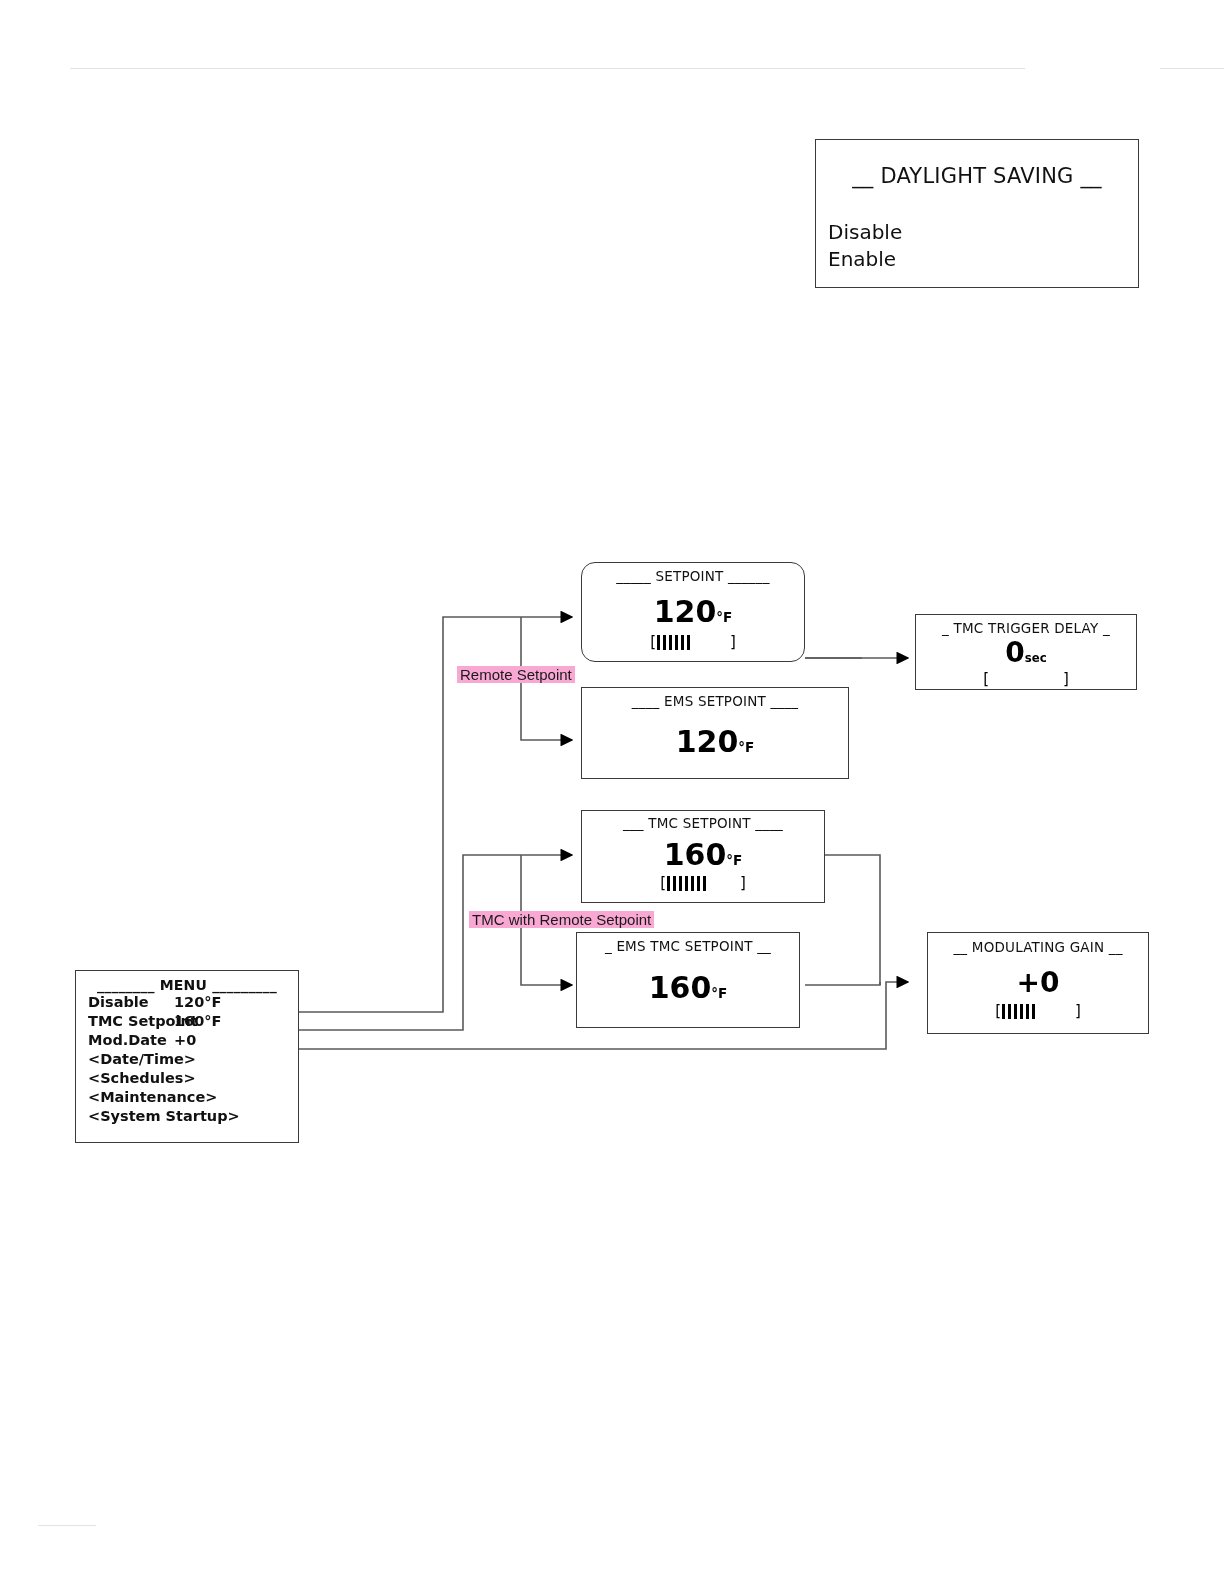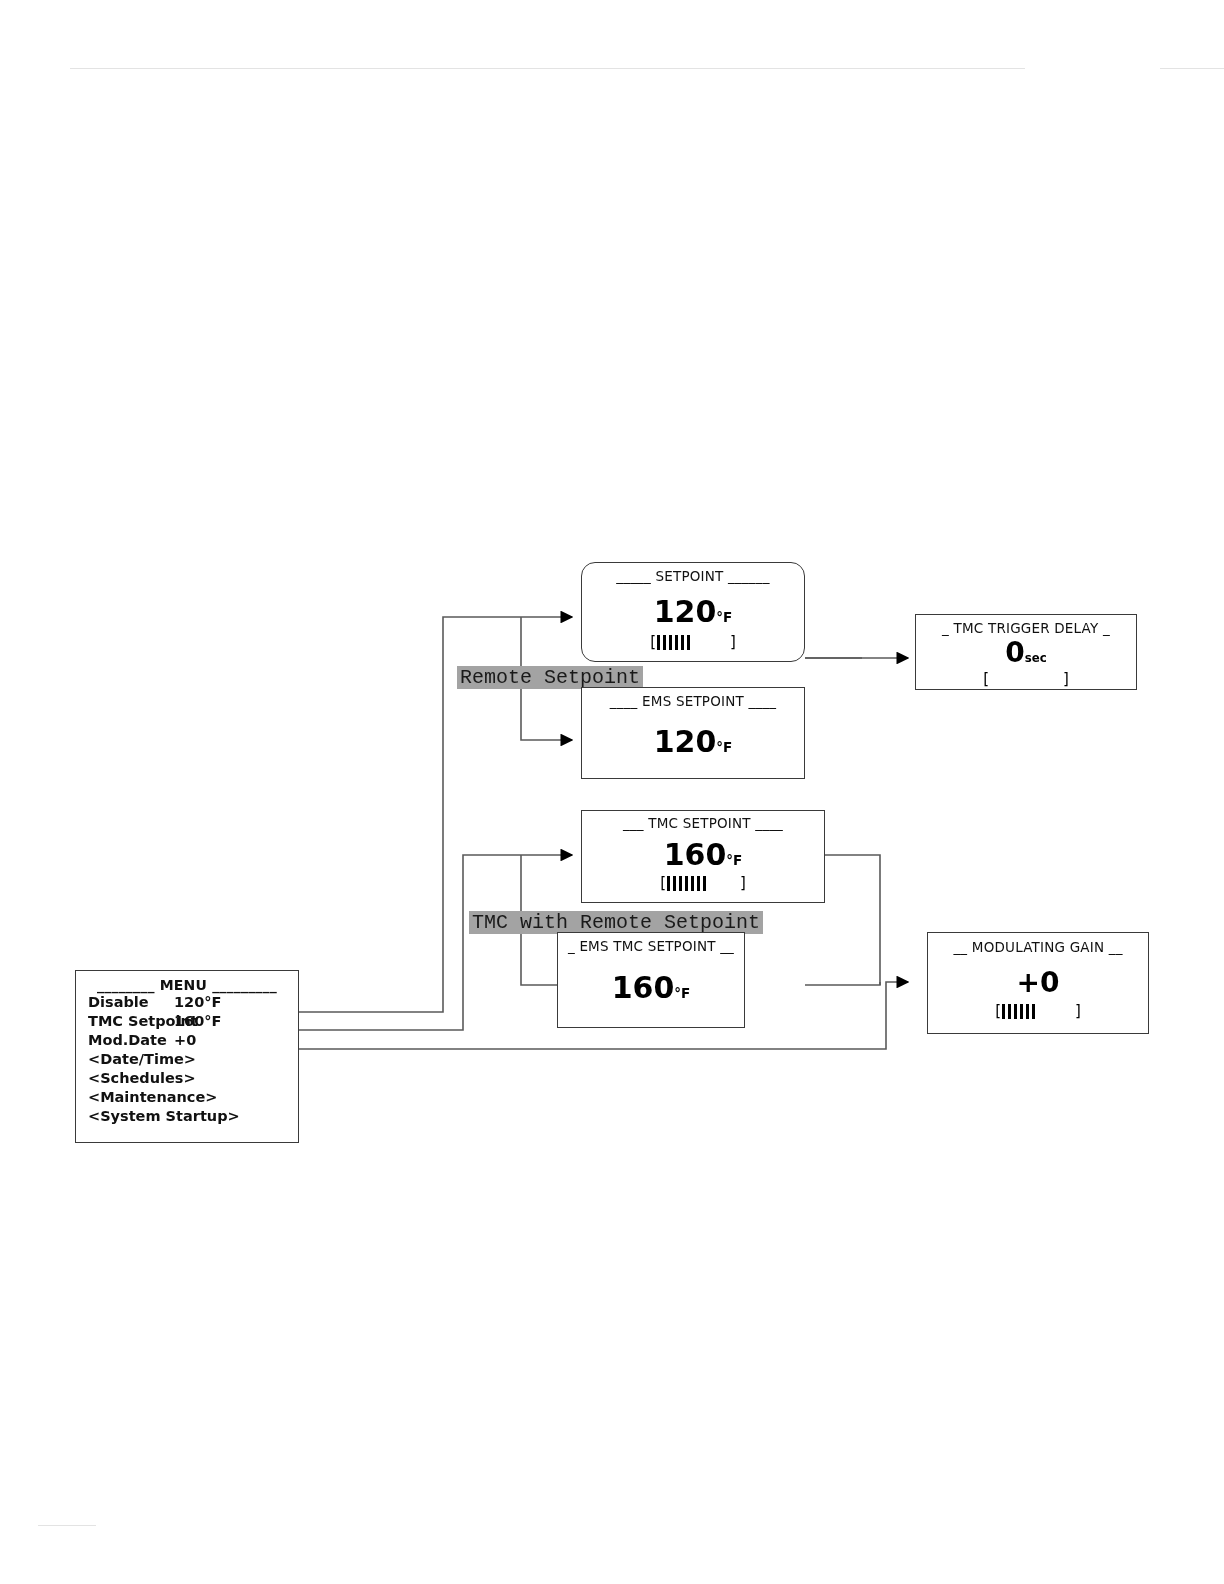--- a/index.html
+++ b/index.html
@@ -126,25 +126,25 @@
     left: 0; top: 0;
     width: 1224px;
     height: 1584px;
     z-index: 2;
     pointer-events: none;
   }
 
   
   .branch-label {
     position: absolute;
-    font-family: Liberation Mono, monospace;
-    font-size: 20px;
+    font-family: Liberation Sans, sans-serif;
+    font-size: 15px;
     color: #1a1a1a;
     white-space: nowrap;
-    background: #a3a3a3;
+    background: #f9a8d4;
     padding: 0 3px;
     z-index: 4;
   }
 </style>
 </head>
 <body>
 
 <div id="page">
 
   <div class="page-rule" style="left:70px; top:68px; width:955px;"></div>
@@ -169,20 +169,25 @@
       <path d="M 805 658 L 862 658"></path>
 
       <path d="M 805 855 L 880 855 L 880 985 L 805 985"></path>
       <path d="M 880 985 L 880 982"></path>
       <path d="M 886 1010 L 886 982 L 908 982" marker-end="url(#arrow)"></path>
 
       <path d="M 250 1049 L 886 1049 L 886 1010"></path>
     </g>
   </svg>
 
+  <div class="lcd" style="left:815px; top:139px; width:324px; height:149px;">
+    <div class="lcd-title" style="font-size:21px; margin-top:24px;">__ DAYLIGHT SAVING __</div>
+    <div style="font-size:20px; margin-top:32px; padding-left:12px; color:#111;">Disable</div>
+    <div style="font-size:20px; margin-top:3px; padding-left:12px; color:#111;">Enable</div>
+  </div>
 
   <div class="menu-box" style="left:75px; top:970px; width:224px; height:173px;">
     <div class="menu-title">________ MENU _________</div>
 
     <div class="menu-row">
       <span>Disable</span>
       <span class="mv">120°F</span>
     </div>
     <div class="menu-row">
       <span>TMC Setpoint</span>
@@ -224,21 +229,21 @@
           <span class="bar-seg off"></span>
           <span class="bar-seg off"></span>
           <span class="bar-seg off"></span>
           <span class="bar-seg off"></span>
           <span class="bar-seg off"></span>
         </span>
       <span class="brk">]</span>
     </div>
   </div>
 
-  <div class="lcd" style="left:581px; top:687px; width:224px; height:92px;">
+  <div class="lcd" style="left:581px; top:687px; width:268px; height:92px;">
     <div class="lcd-title" style="font-size:13.5px; margin-top:5px;">____ EMS SETPOINT ____</div>
     <div class="lcd-value" style="font-size:30px; margin-top:15px;">
       <span>120</span><span class="unit">°F</span>
     </div>
   </div>
 
   <div class="lcd" style="left:915px; top:614px; width:222px; height:76px;">
     <div class="lcd-title" style="font-size:13.5px; margin-top:5px;">_ TMC TRIGGER DELAY _</div>
     <div class="lcd-value" style="font-size:28px; margin-top:0px;">
       <span>0</span><span class="unit-sec">sec</span>
@@ -281,21 +286,21 @@
           <span class="bar-seg off"></span>
           <span class="bar-seg off"></span>
           <span class="bar-seg off"></span>
           <span class="bar-seg off"></span>
           <span class="bar-seg off"></span>
         </span>
       <span class="brk">]</span>
     </div>
   </div>
 
-  <div class="lcd" style="left:557px; top:932px; width:188px; height:96px;">
+  <div class="lcd" style="left:576px; top:932px; width:224px; height:96px;">
     <div class="lcd-title" style="font-size:13.5px; margin-top:5px;">_ EMS TMC SETPOINT __</div>
     <div class="lcd-value" style="font-size:30px; margin-top:16px;">
       <span>160</span><span class="unit">°F</span>
     </div>
   </div>
 
   <div class="lcd" style="left:915px; top:932px; width:222px; height:102px;margin-left:12px;">
     <div class="lcd-title" style="font-size:13.5px; margin-top:6px;">__ MODULATING GAIN __</div>
     <div class="lcd-value" style="font-size:28px; margin-top:11px;">
       <span>+0</span><span class="unit"></span>

